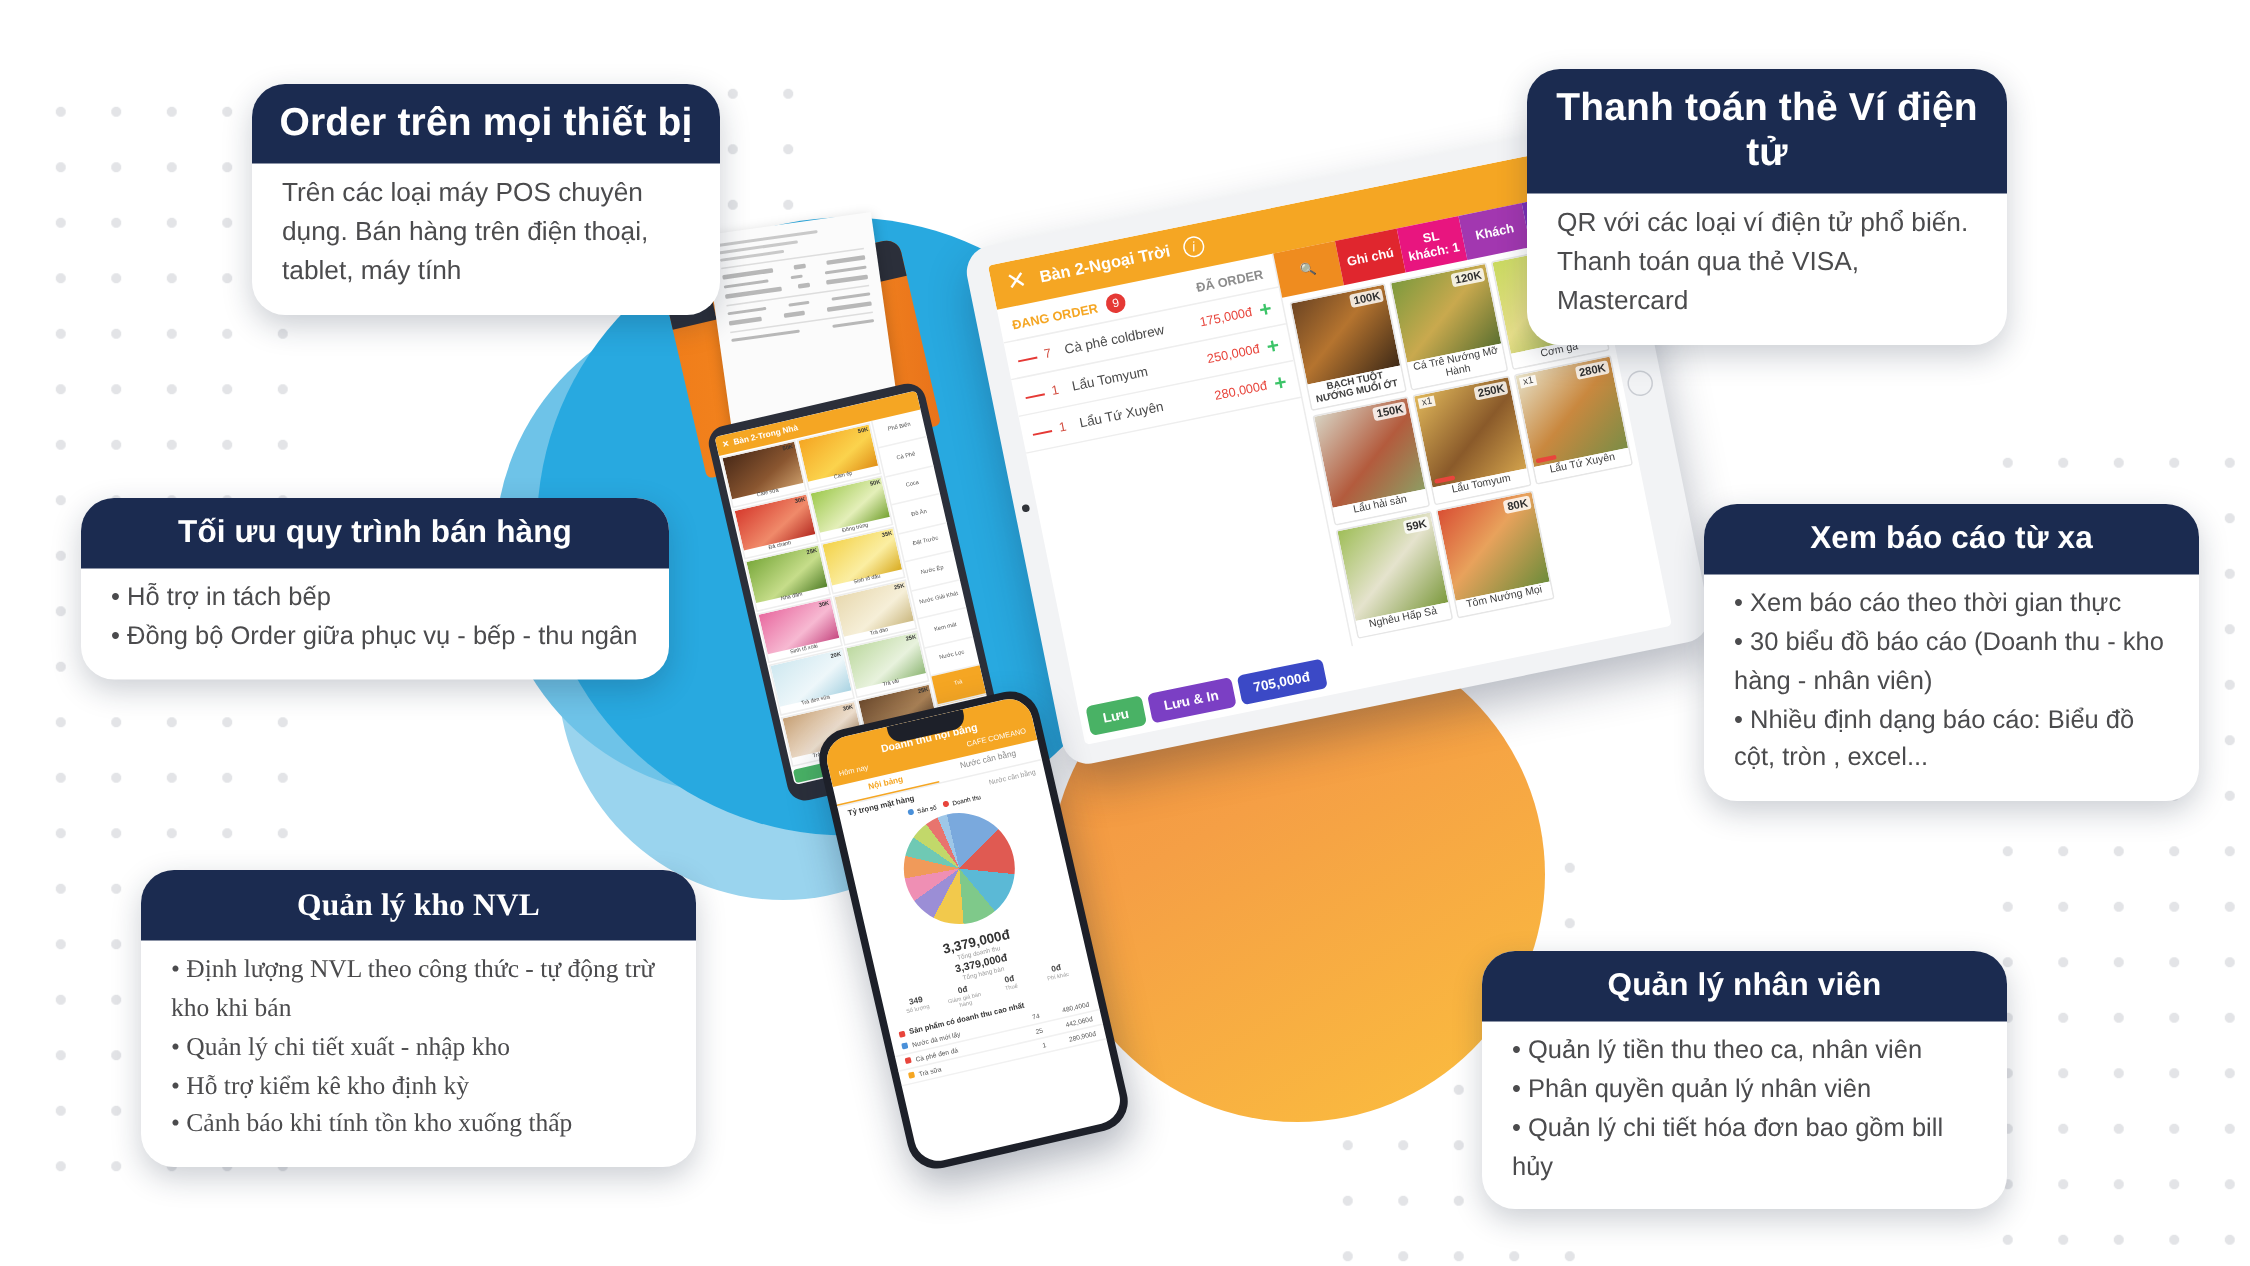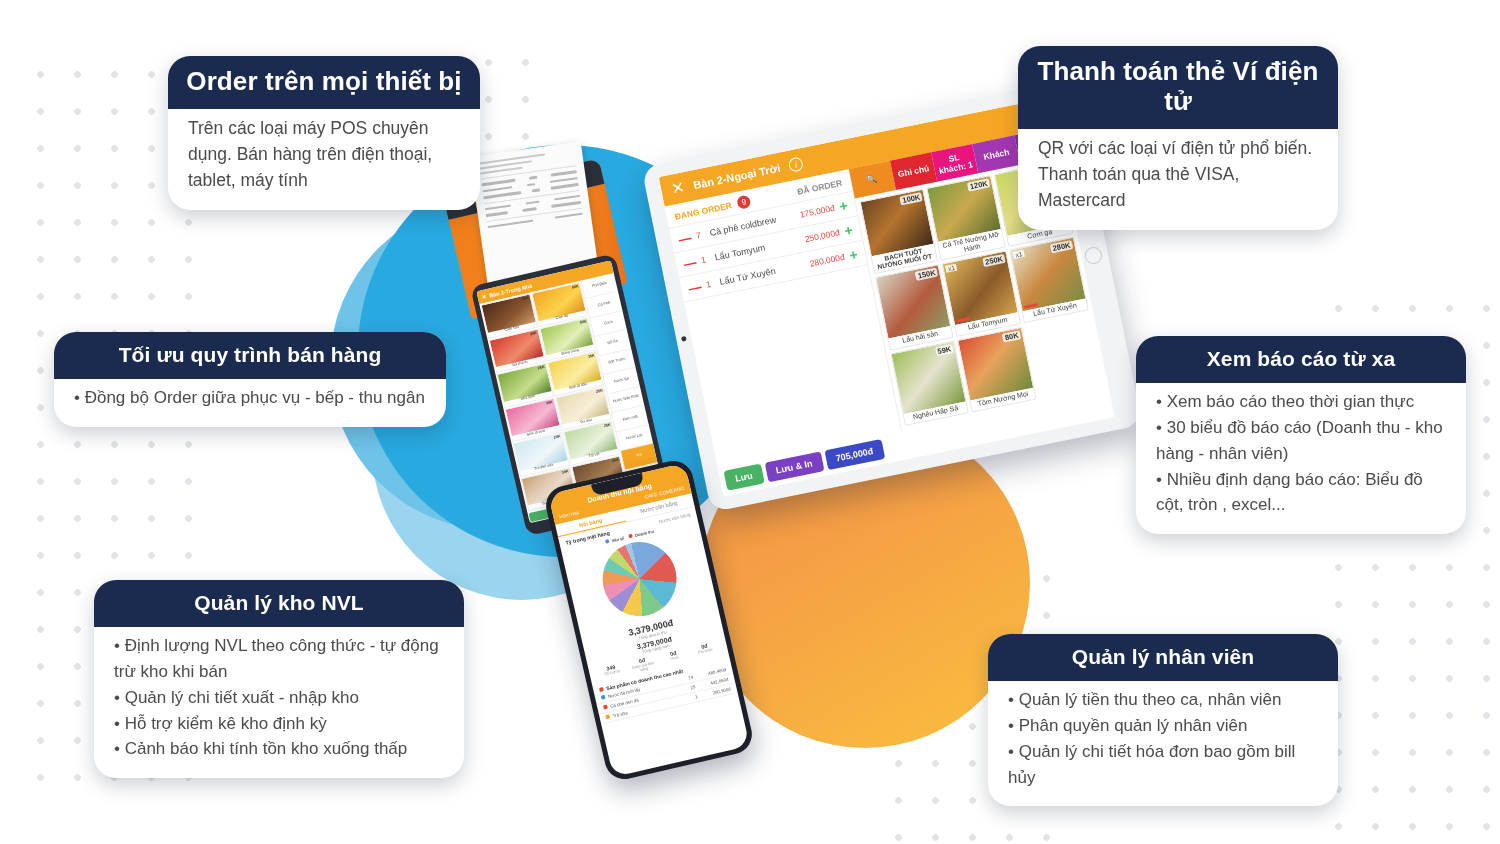--- a/index.html
+++ b/index.html
@@ -73,21 +73,21 @@
     line-height: 1.5;
   }
   .card-body p { margin: 0; }
   .card-body .bullet { white-space: normal; }
 
   
   #card-order       { left: 168px;  top: 56px;  width: 312px; }
   #card-payment     { left: 1018px; top: 46px;  width: 320px; }
   #card-process     { left: 54px;   top: 332px; width: 392px; }
   #card-report      { left: 1136px; top: 336px; width: 330px; }
-  #card-stock       { left: 94px;   top: 580px; width: 370px; }
+  #card-stock       { left: 94px;   top: 580px; width: 370px; font-family: Liberation Serif, serif; }
   #card-staff       { left: 988px;  top: 634px; width: 350px; }
 
   #card-order .card-head, #card-payment .card-head { font-size: 26px; }
   #card-stock .card-body, #card-staff .card-body,
   #card-report .card-body, #card-process .card-body { font-size: 17px; line-height: 1.52; }
 
   
   #devices { position: absolute; inset: 0; z-index: 20; }
 
   
@@ -670,20 +670,21 @@
   <div class="card" id="card-payment">
     <div class="card-head">Thanh toán thẻ Ví điện tử</div>
     <div class="card-body">
         <p>QR với các loại ví điện tử phổ biến. Thanh toán qua thẻ VISA, Mastercard</p>
       </div>
   </div>
 
   <div class="card" id="card-process">
     <div class="card-head">Tối ưu quy trình bán hàng</div>
     <div class="card-body">
+      <p class="bullet">• Hỗ trợ in tách bếp</p>
       <p class="bullet">• Đồng bộ Order giữa phục vụ - bếp - thu ngân</p>
     </div>
   </div>
 
   <div class="card" id="card-report">
     <div class="card-head">Xem báo cáo từ xa</div>
     <div class="card-body">
       <p class="bullet">• Xem báo cáo theo thời gian thực</p>
       <p class="bullet">• 30 biểu đồ báo cáo (Doanh thu - kho hàng - nhân viên)</p>
       <p class="bullet">• Nhiều định dạng báo cáo: Biểu đồ cột, tròn , excel...</p>

